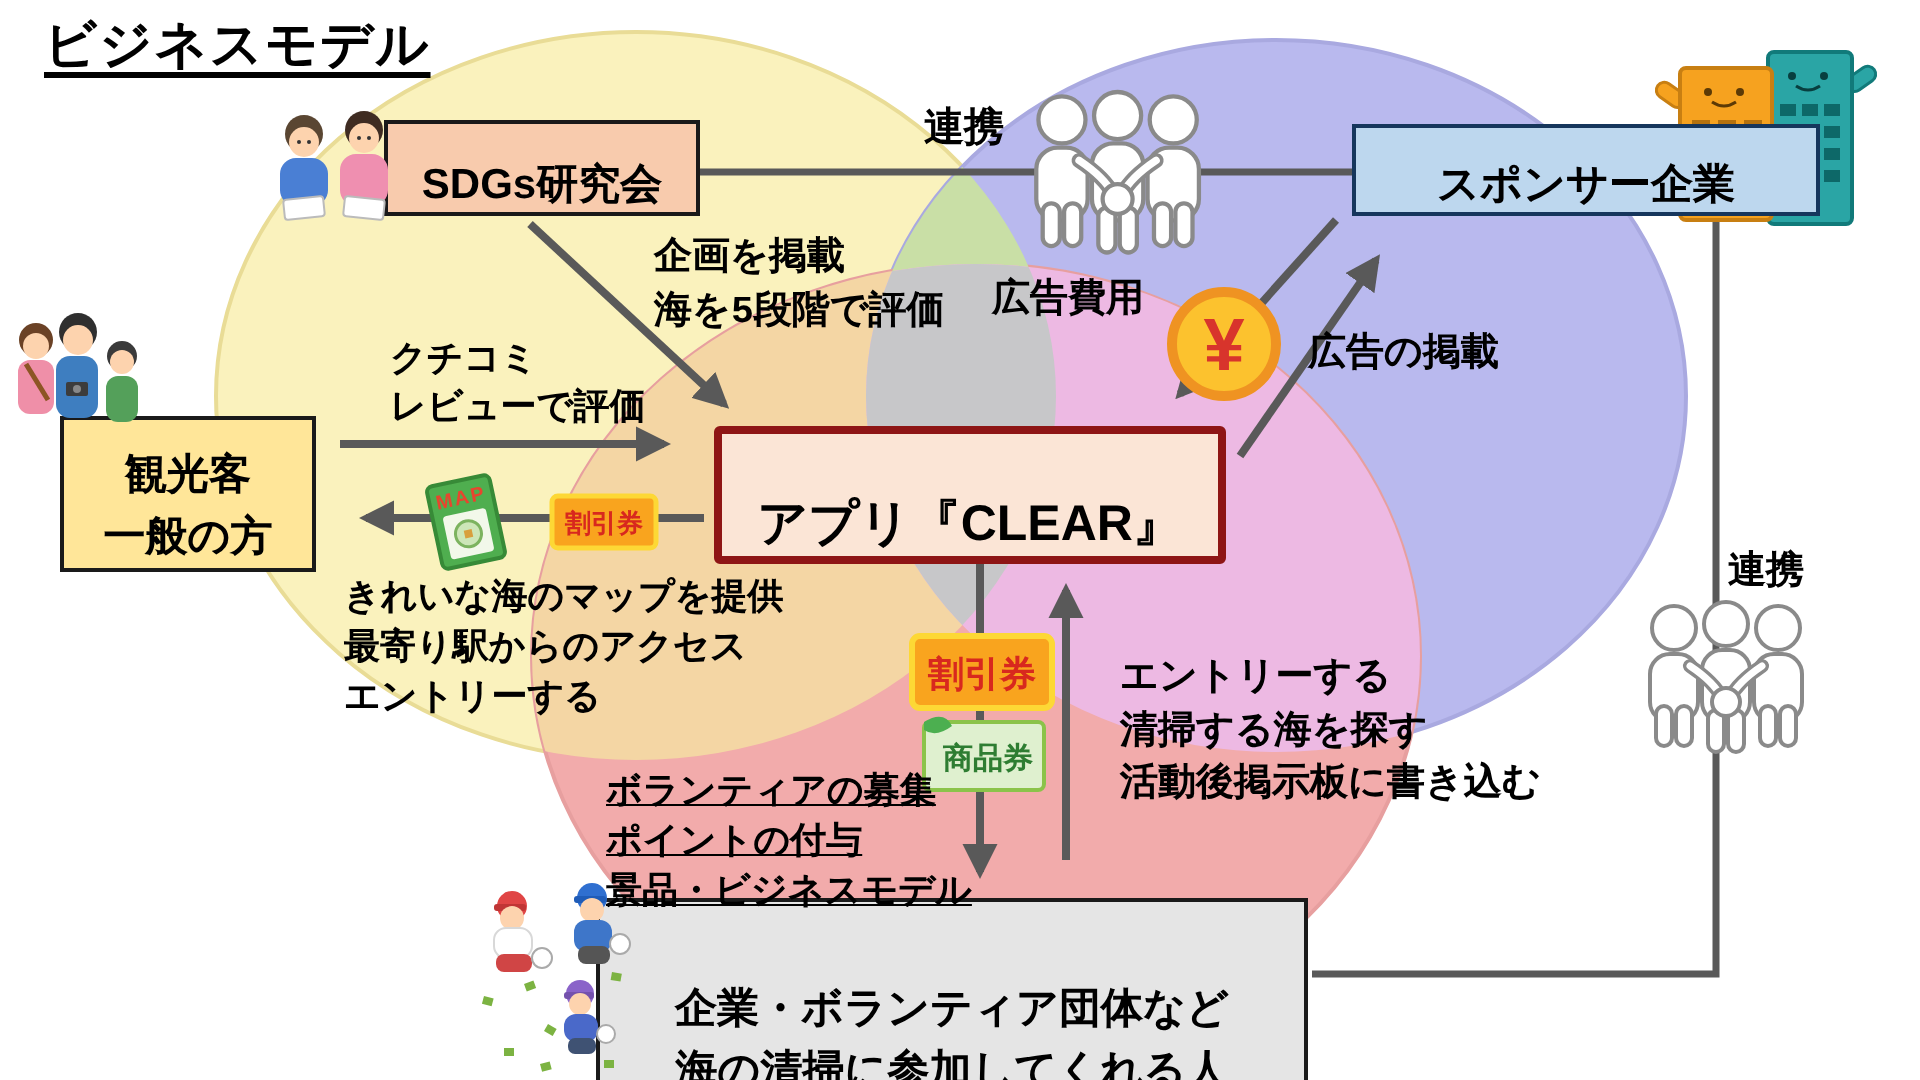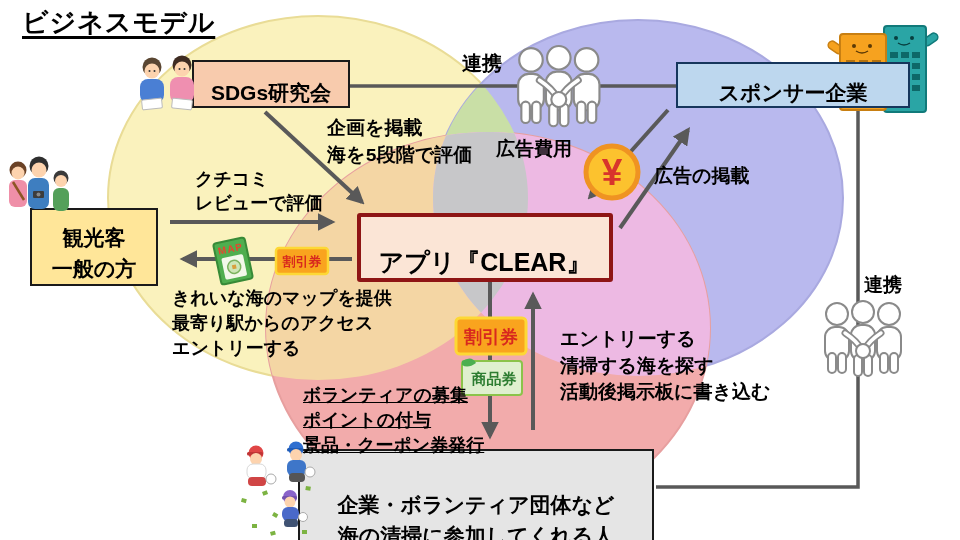--- a/index.html
+++ b/index.html
@@ -227,21 +227,21 @@
 
   <div class="note n-vol2app">
     <div>エントリーする</div>
     <div>清掃する海を探す</div>
     <div>活動後掲示板に書き込む</div>
   </div>
 
   <div class="note n-app2vol">
     <div>ボランティアの募集</div>
     <div>ポイントの付与</div>
-    <div>景品・クーポン券発行</div>
+    <div>景品・ビジネスモデル</div>
   </div>
 
   <svg class="layer" width="960" height="540" viewBox="0 0 960 540" style="z-index:5">
 
     <g transform="translate(135,54)">
       <circle cx="17" cy="13" r="9.5" fill="#5a4632"></circle>
         <circle cx="17" cy="17" r="7.5" fill="#fdd3ae"></circle>
       <circle cx="14.5" cy="17" r="1" fill="#333"></circle>
         <circle cx="19.5" cy="17" r="1" fill="#333"></circle>
       <rect x="5" y="25" width="24" height="24" rx="8" fill="#4a7fd4"></rect>

